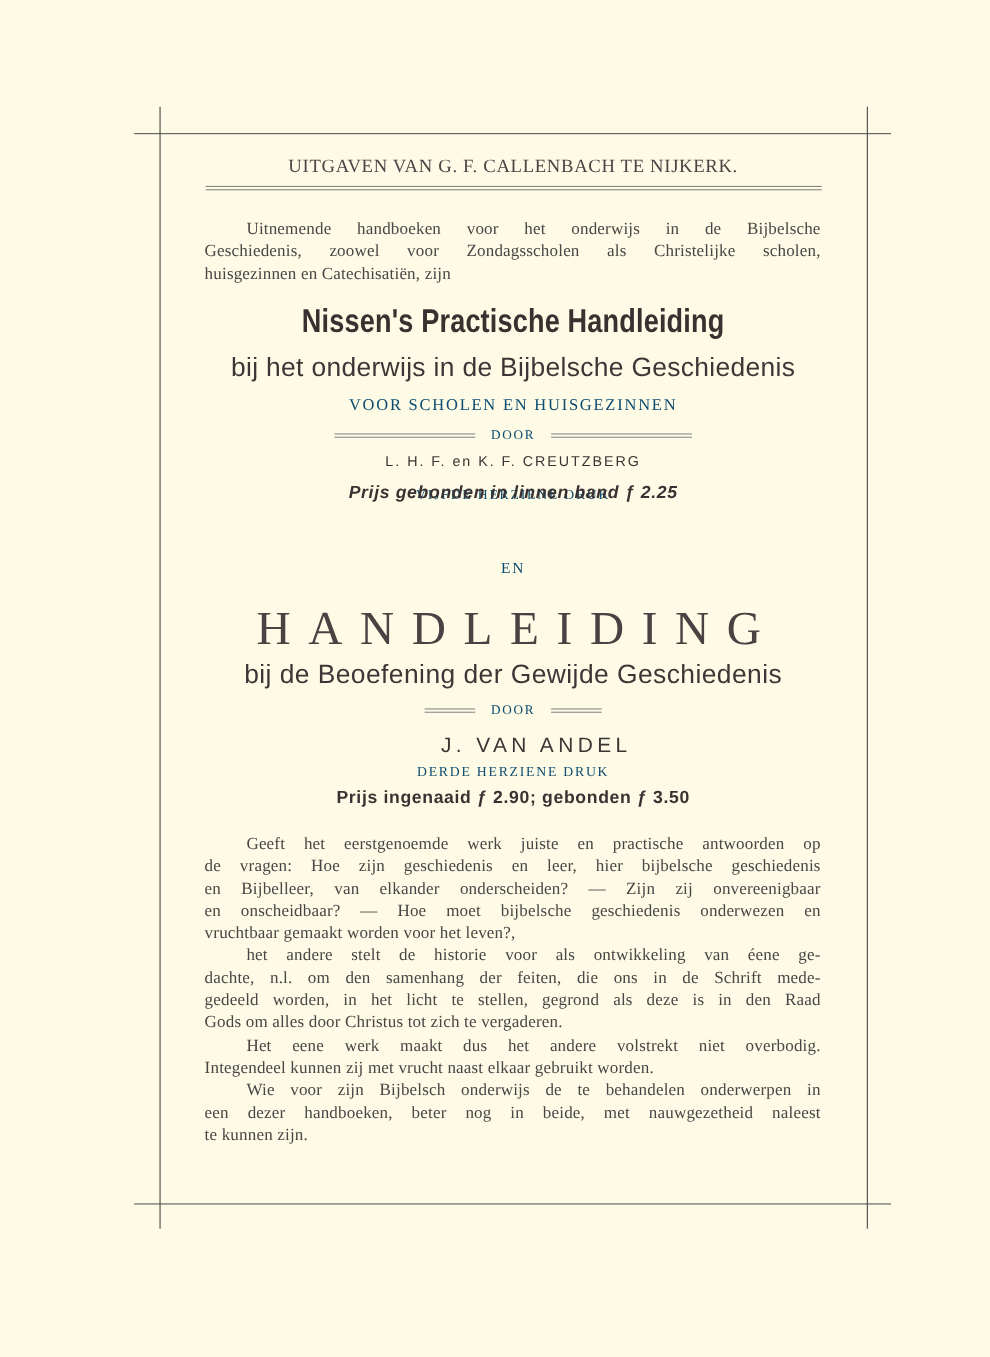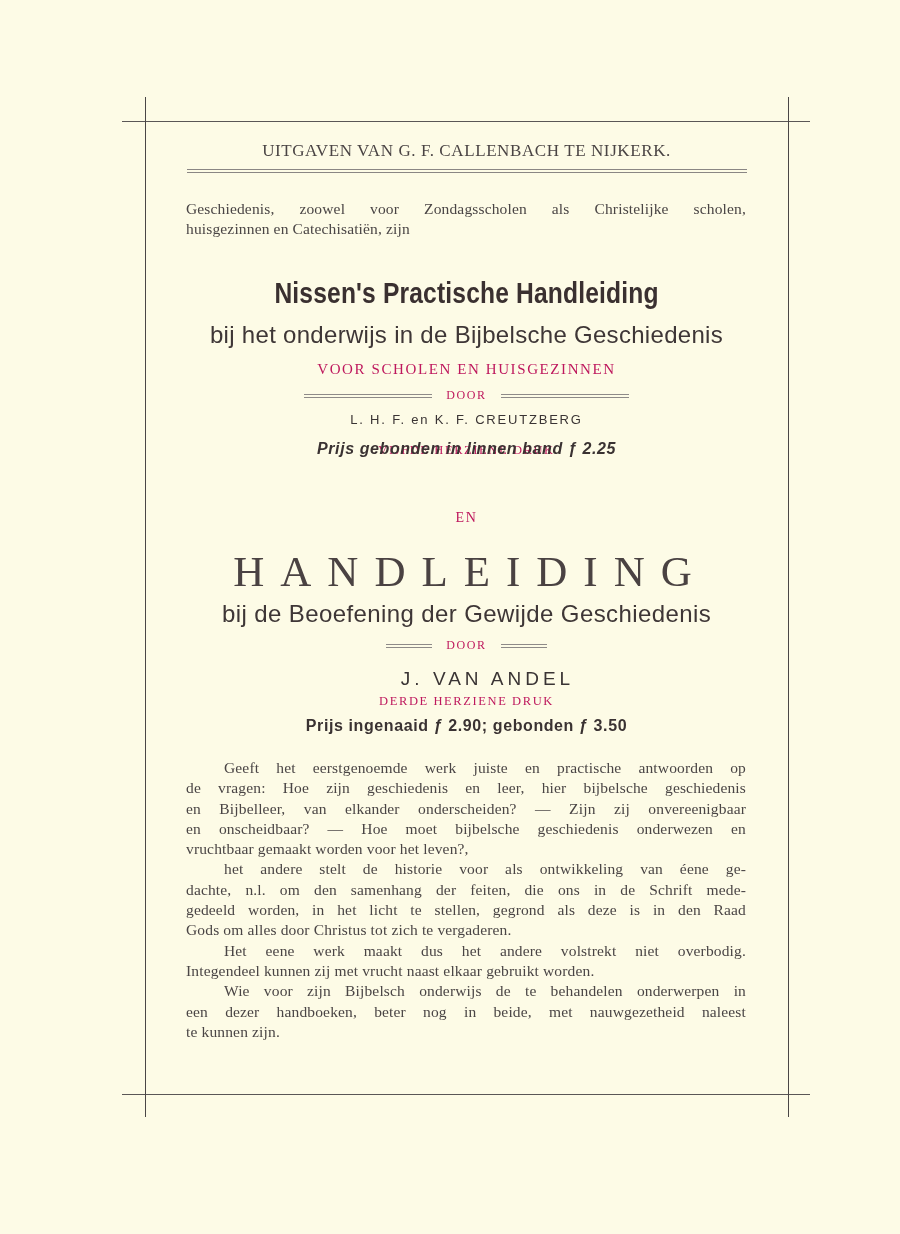--- a/index.html
+++ b/index.html
@@ -68,21 +68,21 @@
     }
     .subtitle1 {
       top: 321px;
       font-size: 24px;
       color: #3e3636;
       letter-spacing: 0.3px;
     }
     .smallcaps {
       font-size: 14px;
       letter-spacing: 1.6px;
-      color: #be185d;
+      color: #0c4a6e;
     }
     .door-row {
       position: absolute;
       left: 145px;
       width: 643px;
       display: flex;
       justify-content: center;
       align-items: center;
       gap: 14px;
     }
@@ -129,20 +129,21 @@
 
 <div class="rule-h" style="left:122px; width:688px; top:121px;"></div>
 <div class="rule-h" style="left:122px; width:688px; top:1094px;"></div>
 <div class="rule-v" style="left:145px; top:97px; height:1020px;"></div>
 <div class="rule-v" style="left:788px; top:97px; height:1020px;"></div>
 
 <div class="center serif publisher">UITGAVEN VAN G. F. CALLENBACH TE NIJKERK.</div>
 <div class="double-rule" style="left:187px; width:560px; top:169px;"></div>
 
 <div class="para serif" style="top:199px;">
+  <span class="line indent">Uitnemende handboeken voor het onderwijs in de Bijbelsche</span>
   <span class="line">Geschiedenis, zoowel voor Zondagsscholen als Christelijke scholen,</span>
   <span class="line last">huisgezinnen en Catechisatiën, zijn</span>
 </div>
 
 <div class="center sans title1">Nissen's Practische Handleiding</div>
 <div class="center sans subtitle1">bij het onderwijs in de Bijbelsche Geschiedenis</div>
 <div class="center serif smallcaps" style="top:361px; font-size:15px;">VOOR SCHOLEN EN HUISGEZINNEN</div>
 
 <div class="door-row" style="top:388px;">
   <span class="dr" style="width:128px;"></span>

